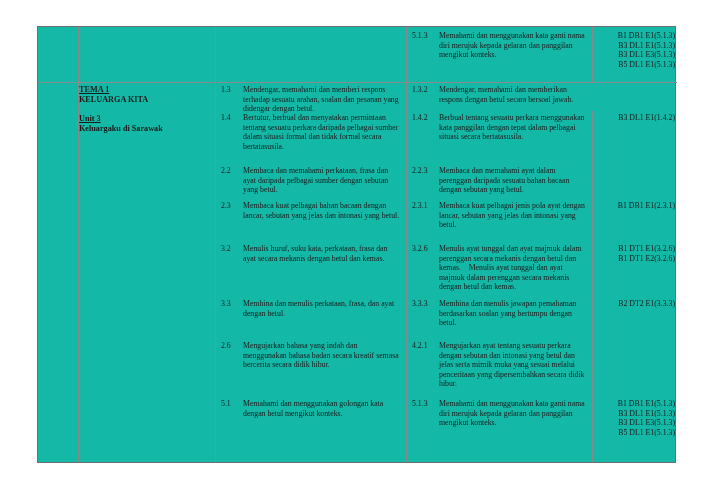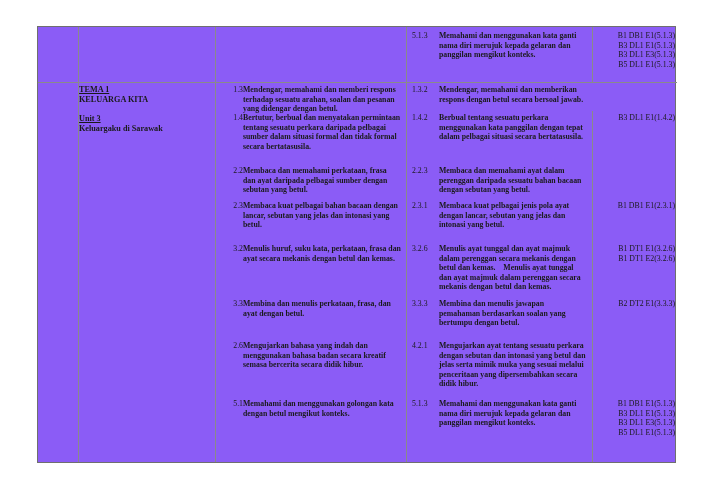--- a/index.html
+++ b/index.html
@@ -10,35 +10,35 @@
     color:#1a1a1a;
     -webkit-font-smoothing:antialiased;
   }
   .doc-table {
     position:absolute; left:37px; top:26px; width:639px; height:437px;
     box-sizing:border-box;
     display:grid;
     grid-template-columns:40px 137px 191px 186px 85px;
     grid-template-rows:56px 28px 53px 35px 43px 55px 42px 58px auto;
     border:1px solid #6f6f6f;
-    background:#8b5cf6;
+    background:#14b8a6;
   }
   .cell {
     box-sizing:border-box;
     border-left:1px solid #8a8a8a;
     font-size:7.8px; line-height:9.6px;
     overflow:visible;
   }
   .first-col { border-left:none; }
   .row-top { border-bottom:1px solid #8a8a8a; }
   .pair { display:flex; padding:2px 5px 0 5px; }
   .pair.padt4 { padding-top:4px; }
-  .num  { flex:0 0 22px;text-align:right; }
+  .num  { flex:0 0 22px; }
   .num4 { flex:0 0 27px; }
-  .txt  { flex:1;font-weight:bold; }
+  .txt  { flex:1; }
   .codes { padding:2px 2px 0 4px;text-align:right; }
   .codes.padt4 { padding-top:4px; }
   .theme-cell {
     font-weight:bold;
     font-size:8.2px; line-height:9.8px; padding-top:2px;
   }
   .underlined { text-decoration:underline; }
   .blank-line { height:9.8px; }
 </style>
 </head>

